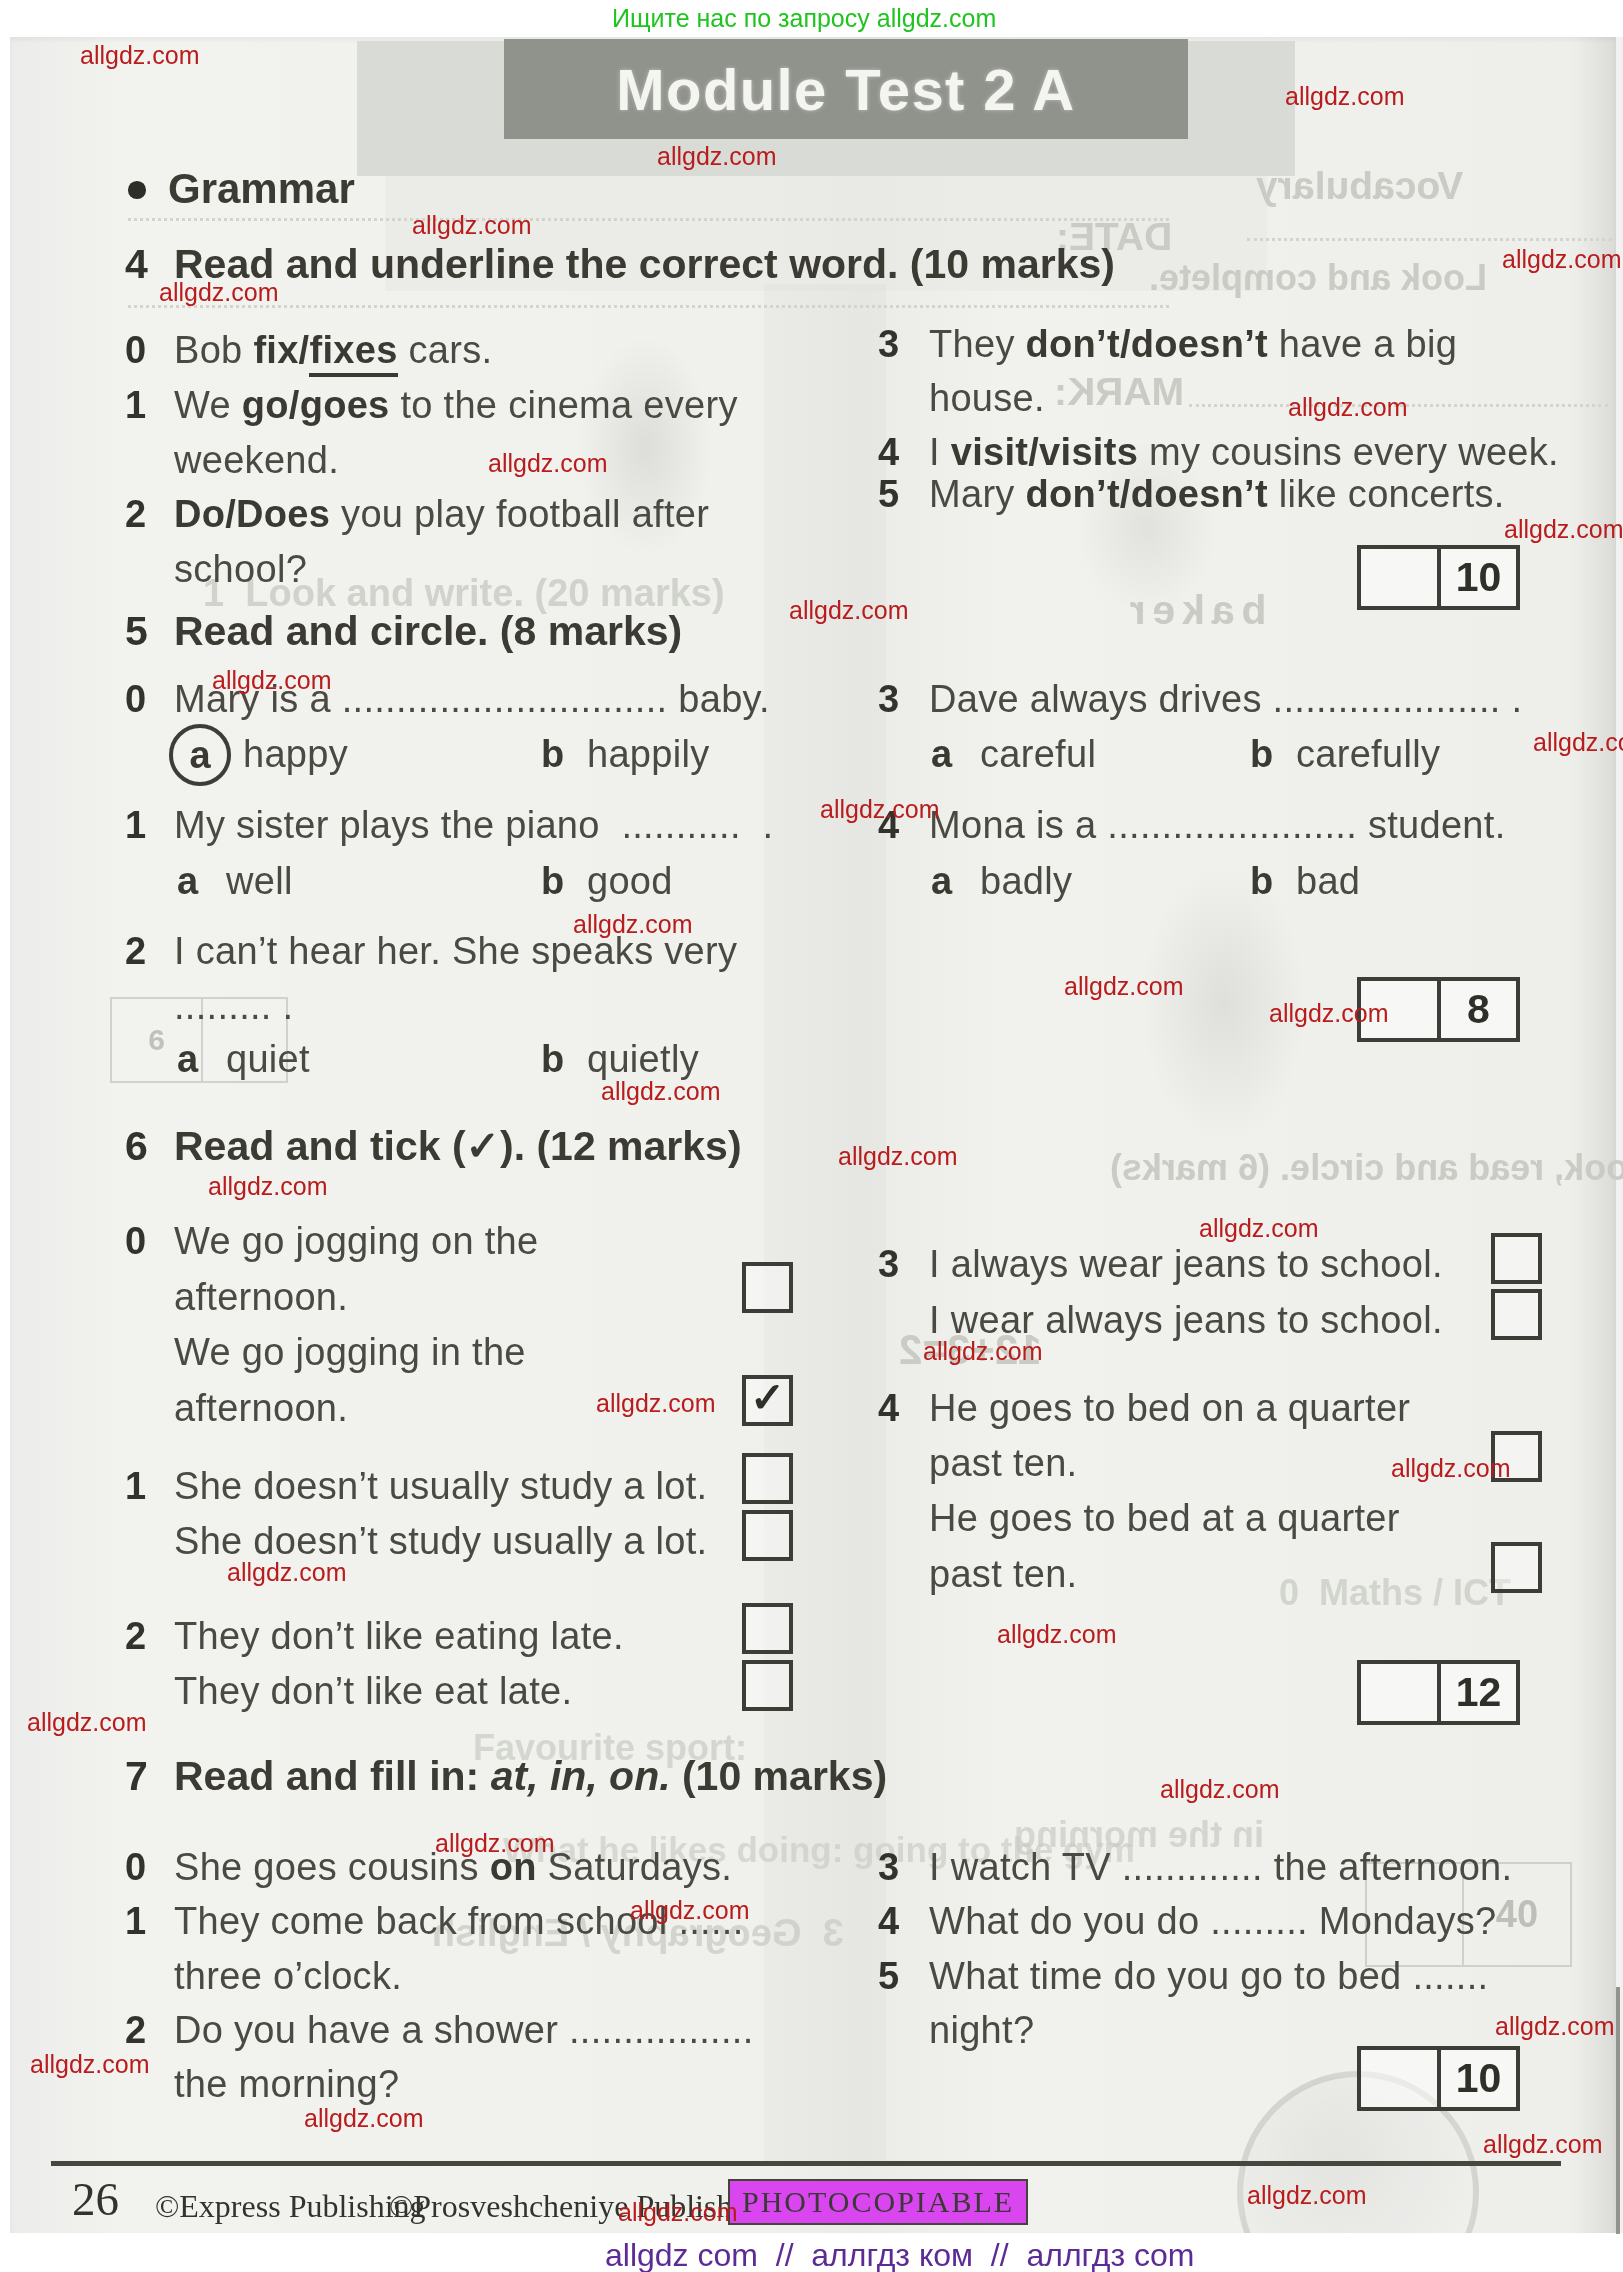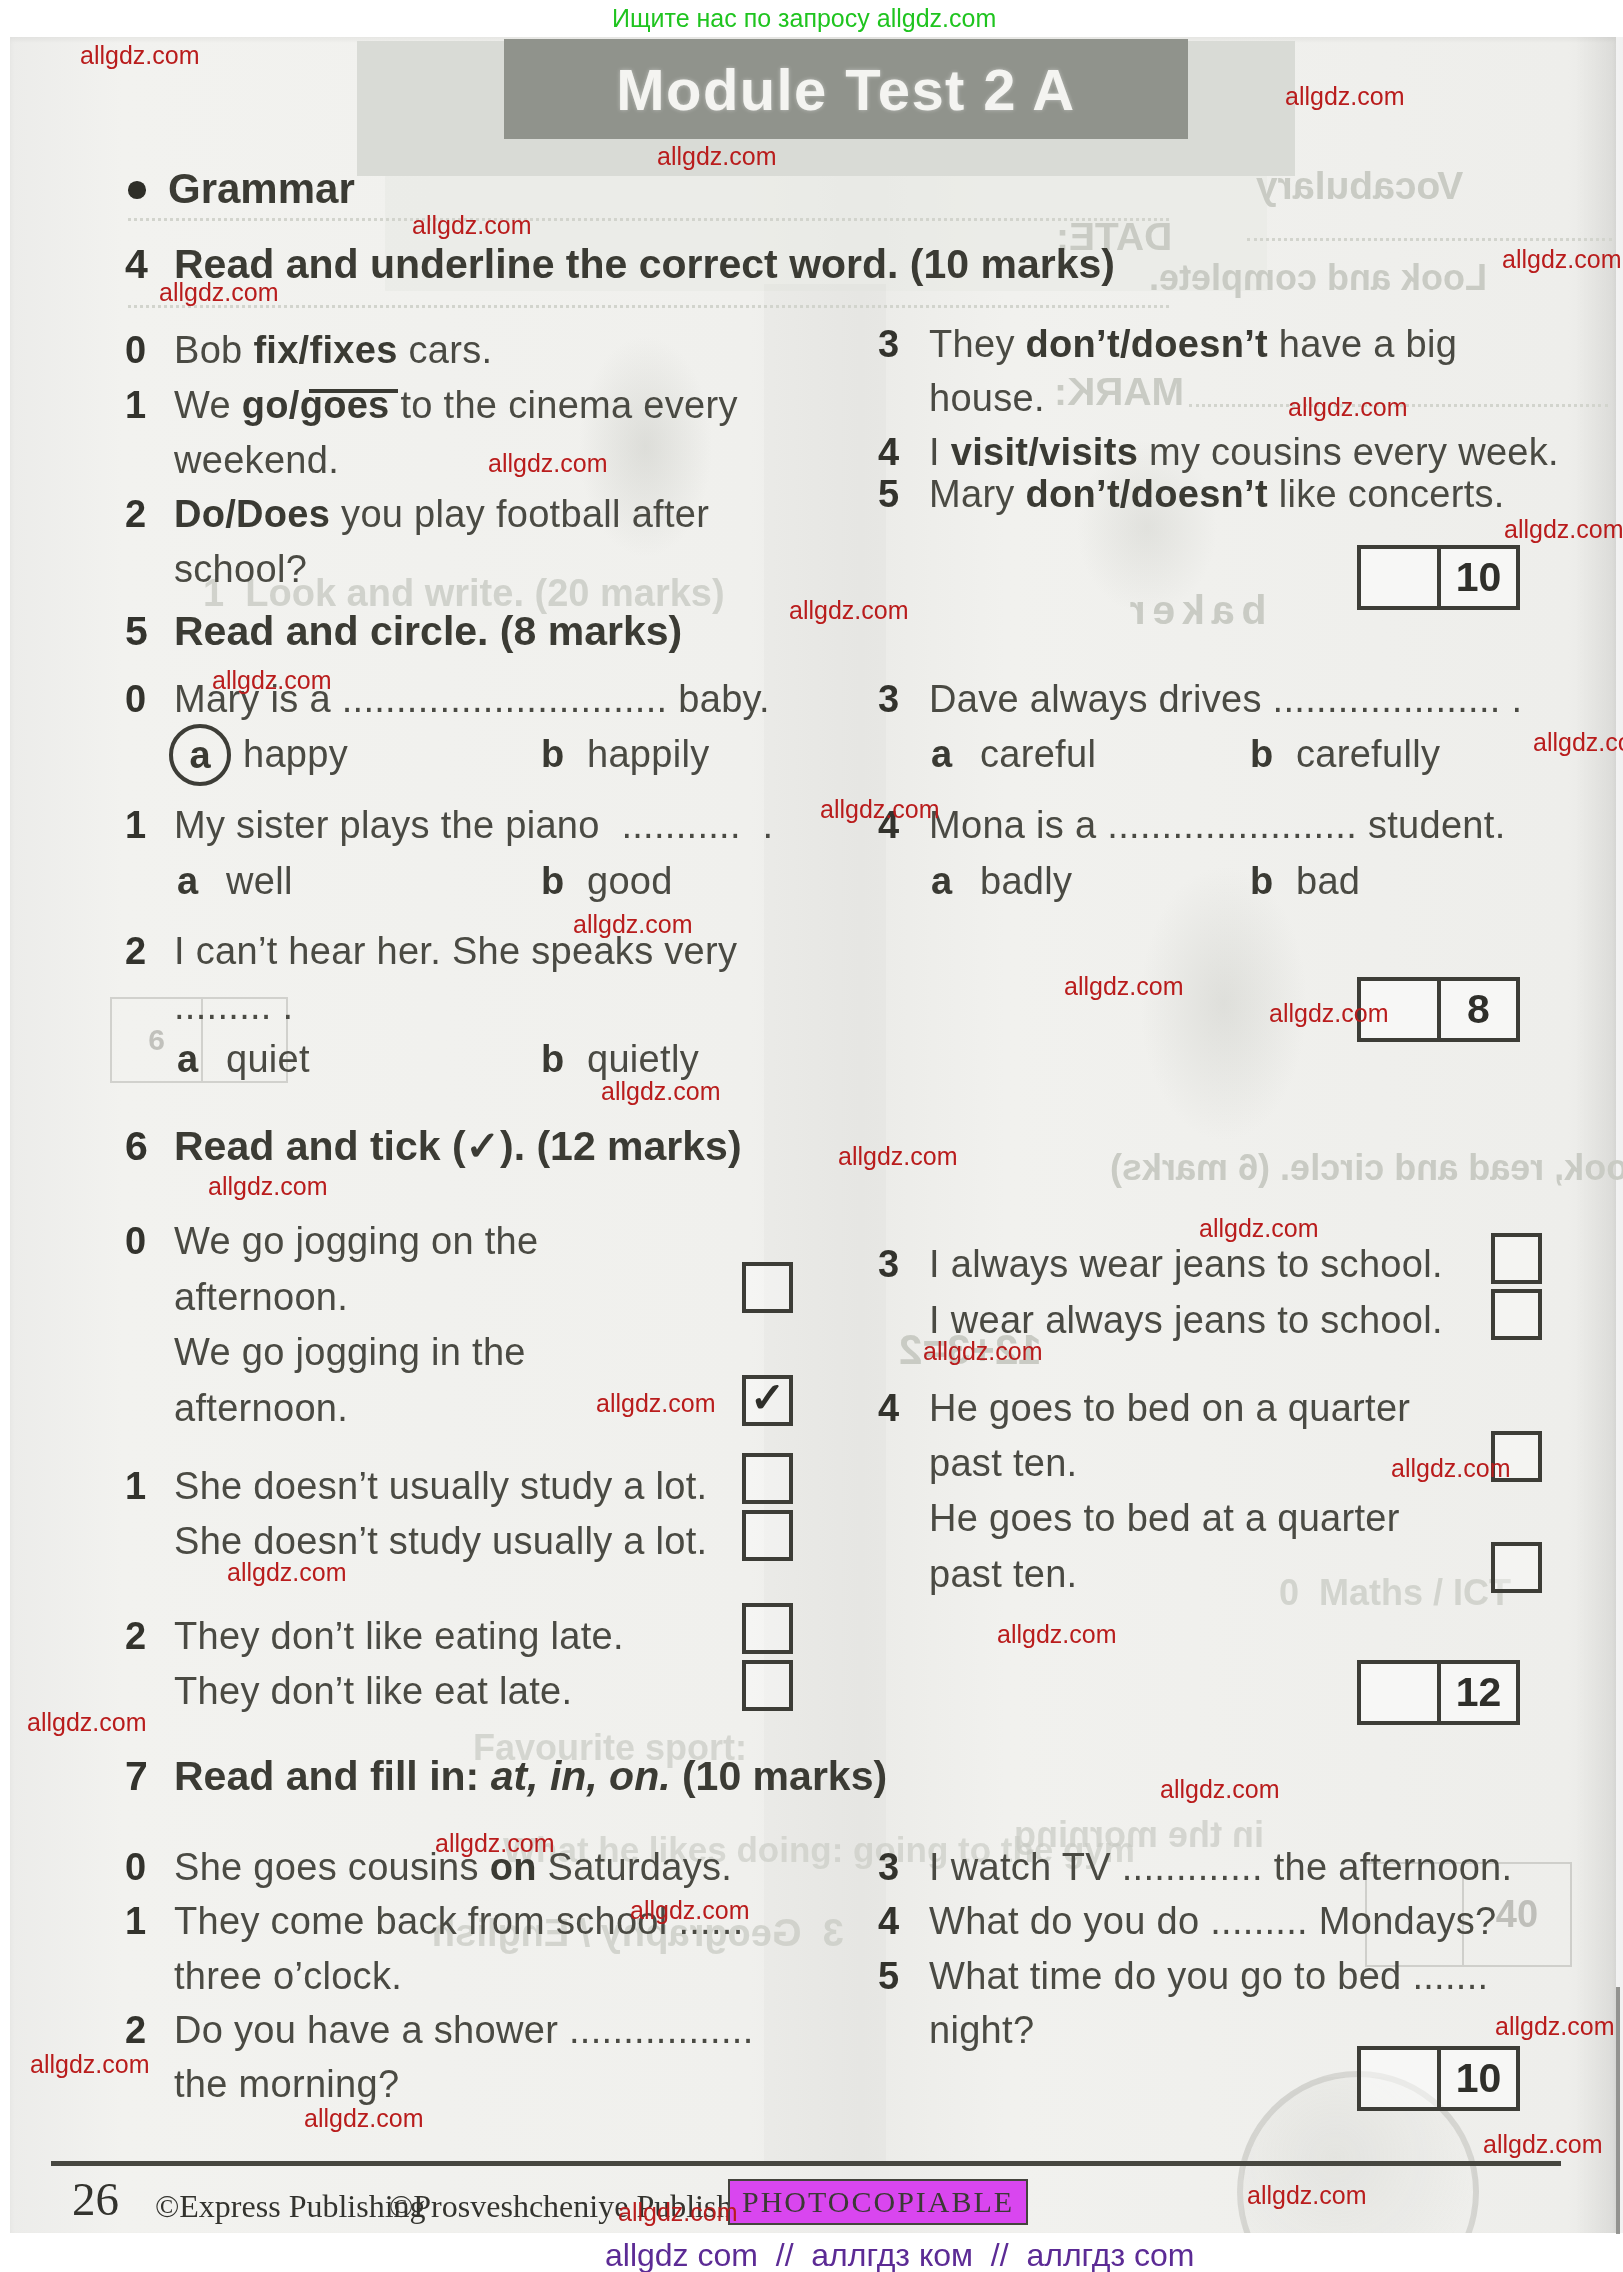--- a/index.html
+++ b/index.html
@@ -13,21 +13,21 @@
   .bar{position:absolute;left:504px;top:39px;width:684px;height:100px;background:#90938c;
        display:flex;align-items:center;justify-content:center;}
   .bar-title{font-size:58px;font-weight:bold;color:#f4f4f1;letter-spacing:1.4px;
              text-shadow:0 0 4px rgba(255,255,255,.4);}
   .gutter{position:absolute;left:764px;top:284px;width:122px;height:1879px;background:rgba(0,0,0,.018);}
   .edge-r{position:absolute;left:1575px;top:37px;width:49px;height:2196px;
           background:linear-gradient(90deg,rgba(0,0,0,0),rgba(0,0,0,.06));}
   .edge-line{position:absolute;left:1616px;top:1987px;width:4px;height:247px;background:rgba(70,70,64,.55);}
   .t{position:absolute;white-space:pre;font-size:38px;line-height:1.15;color:#4a4a43;letter-spacing:0.3px;z-index:3;}
   .b{font-weight:bold;color:#3a3a33;}
-  .u{border-bottom:4px solid #3a3a33;padding-bottom:18px;}
+  .u{border-bottom:4px solid #3a3a33;padding-bottom:2px;}
   .it{font-style:italic;}
   .hd{font-size:41px;font-weight:bold;color:#3b3b34;letter-spacing:0;}
   .num{font-weight:bold;color:#33332d;}
   .bullet{position:absolute;left:128px;top:181px;width:17.6px;height:17.6px;border-radius:50%;background:#2e2e28;z-index:3;}
   .wm{position:absolute;font-size:25px;color:#b91c1c;letter-spacing:0;z-index:5;white-space:pre;}
   .wm-green{position:absolute;left:612px;top:4px;font-size:25px;color:#1fc41f;z-index:6;white-space:pre;}
   .wm-purple{position:absolute;left:605px;top:2237px;font-size:32px;color:#5c2b95;z-index:6;white-space:pre;}
   .cb{position:absolute;width:43px;height:43px;border:4px solid #3d3d37;background:rgba(255,255,255,.35);
       z-index:3;display:flex;align-items:center;justify-content:center;}
   .tick{font-size:42px;font-weight:bold;color:#2f2f2a;transform:translateY(-2.7px);}

